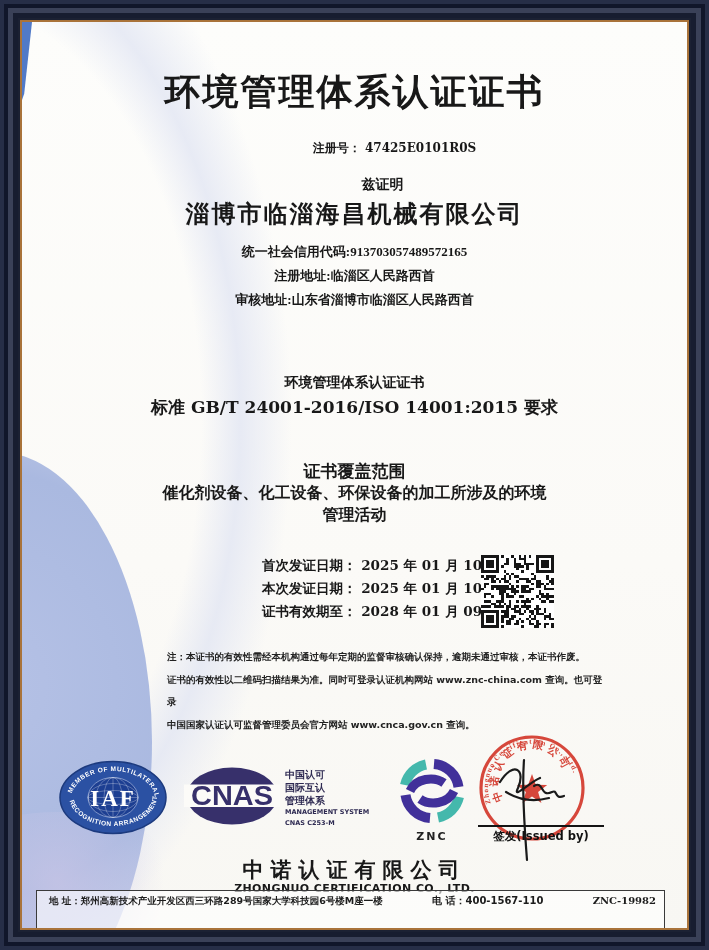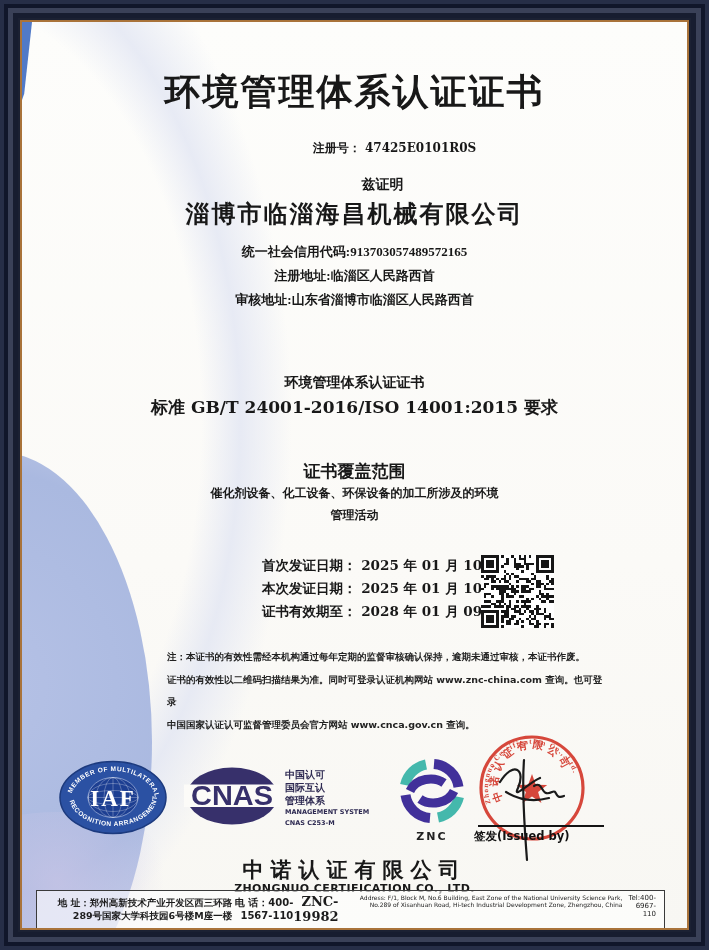--- a/index.html
+++ b/index.html
@@ -20,38 +20,38 @@
   .corner-sliver{left:0;top:0;width:10px;height:78px;background:#517ac8;clip-path:polygon(0 0,100% 0,22% 92%,0 100%);}
   
   .title{top:46px;font-size:36px;letter-spacing:2px;}
   .regline{top:118px;font-size:12px;margin-left:40px;}
   .certify{top:154px;font-size:14px;padding-left:28px;}
   .company{top:176px;font-size:24px;letter-spacing:2px;}
   .infoblock{top:218px;font-size:13px;line-height:24px;font-family:Liberation Serif, serif;}
   .conform{top:352px;font-size:14px;}
   .standard{top:374px;font-size:17px;text-align:center;}
   .scopetitle{top:438px;font-size:17px;}
-  .scopelines{top:460px;font-size:12px;line-height:22px;}
+  .scopelines{top:460px;font-size:16px;line-height:22px;}
   .dates{left:240px;top:532px;font-size:13.5px;line-height:23px;color:#181818;}
   .notes{left:145px;top:624px;width:436px;font-size:9.5px;line-height:22.5px;color:#222;}
   .qr{left:459px;top:533px;width:73px;height:73px;}
   .znc-label{left:374px;top:808px;width:72px;text-align:center;font-size:11px;letter-spacing:2px;color:#222;}
   .cnas-text{left:263px;top:746px;color:#2e2a52;line-height:13px;}
   .cnas-text .cn{font-size:10px;font-weight:bold;}
   .cnas-text .en{font-size:6.5px;font-weight:bold;line-height:11px;}
   .sign-line{left:456px;top:803px;width:126px;border-top:2px solid #141414;}
-  .sign-label{left:452px;top:807px;width:134px;text-align:left;font-size:11.5px;color:#111;}
+  .sign-label{left:452px;top:807px;width:134px;text-align:center;font-size:11.5px;color:#111;}
   .issuer-cn{top:834px;font-size:21px;letter-spacing:7px;}
   .issuer-en{top:860px;font-size:11px;letter-spacing:.4px;}
   .footer{left:14px;top:868px;width:629px;height:44px;border:1.5px solid #3a3a3a;background:rgba(255,255,255,.6);
-          box-sizing:border-box;padding:3px 8px 2px 12px;display:flex;flex-direction:row;justify-content:space-between;text-align:right;}
+          box-sizing:border-box;padding:3px 8px 2px 12px;display:flex;flex-direction:column;justify-content:space-between;}
   .frow{display:flex;justify-content:space-between;align-items:baseline;color:#1c1c1c;}
   .f-addr-cn{font-size:9.5px;font-weight:bold;}
   .f-tel-cn{font-size:10px;font-weight:bold;}
-  .f-code{font-size:13px;font-weight:bold;}
+  .f-code{font-size:10px;font-weight:bold;}
   .f-addr-en{font-size:6px;}
   .f-tel-en{font-size:7px;}
 </style>
 </head>
 <body>
 
 <div class="cert">
   <div class="page">
 
     <div class="abs wm-curl"></div>
@@ -182,20 +182,16 @@
 
     <div class="abs ctr issuer-cn b">中诺认证有限公司</div>
     <div class="abs ctr issuer-en b">ZHONGNUO CERTIFICATION CO., LTD.</div>
 
     <div class="abs footer">
       <div class="frow">
         <span class="f-addr-cn">地  址：郑州高新技术产业开发区西三环路289号国家大学科技园6号楼M座一楼</span>
         <span class="f-tel-cn">电  话：400-1567-110</span>
         <span class="f-code serif">ZNC-19982</span>
       </div>
-      <div class="frow">
-        <span class="f-addr-en">Address: F/1, Block M, No.6 Building, East Zone of the National University Science Park, No.289 of Xisanhuan Road, Hi-tech Industrial Development Zone, Zhengzhou, China</span>
-        <span class="f-tel-en">Tel:400-6967-110</span>
-      </div>
     </div>
 
   </div>
 </div>
 
 </body></html>

